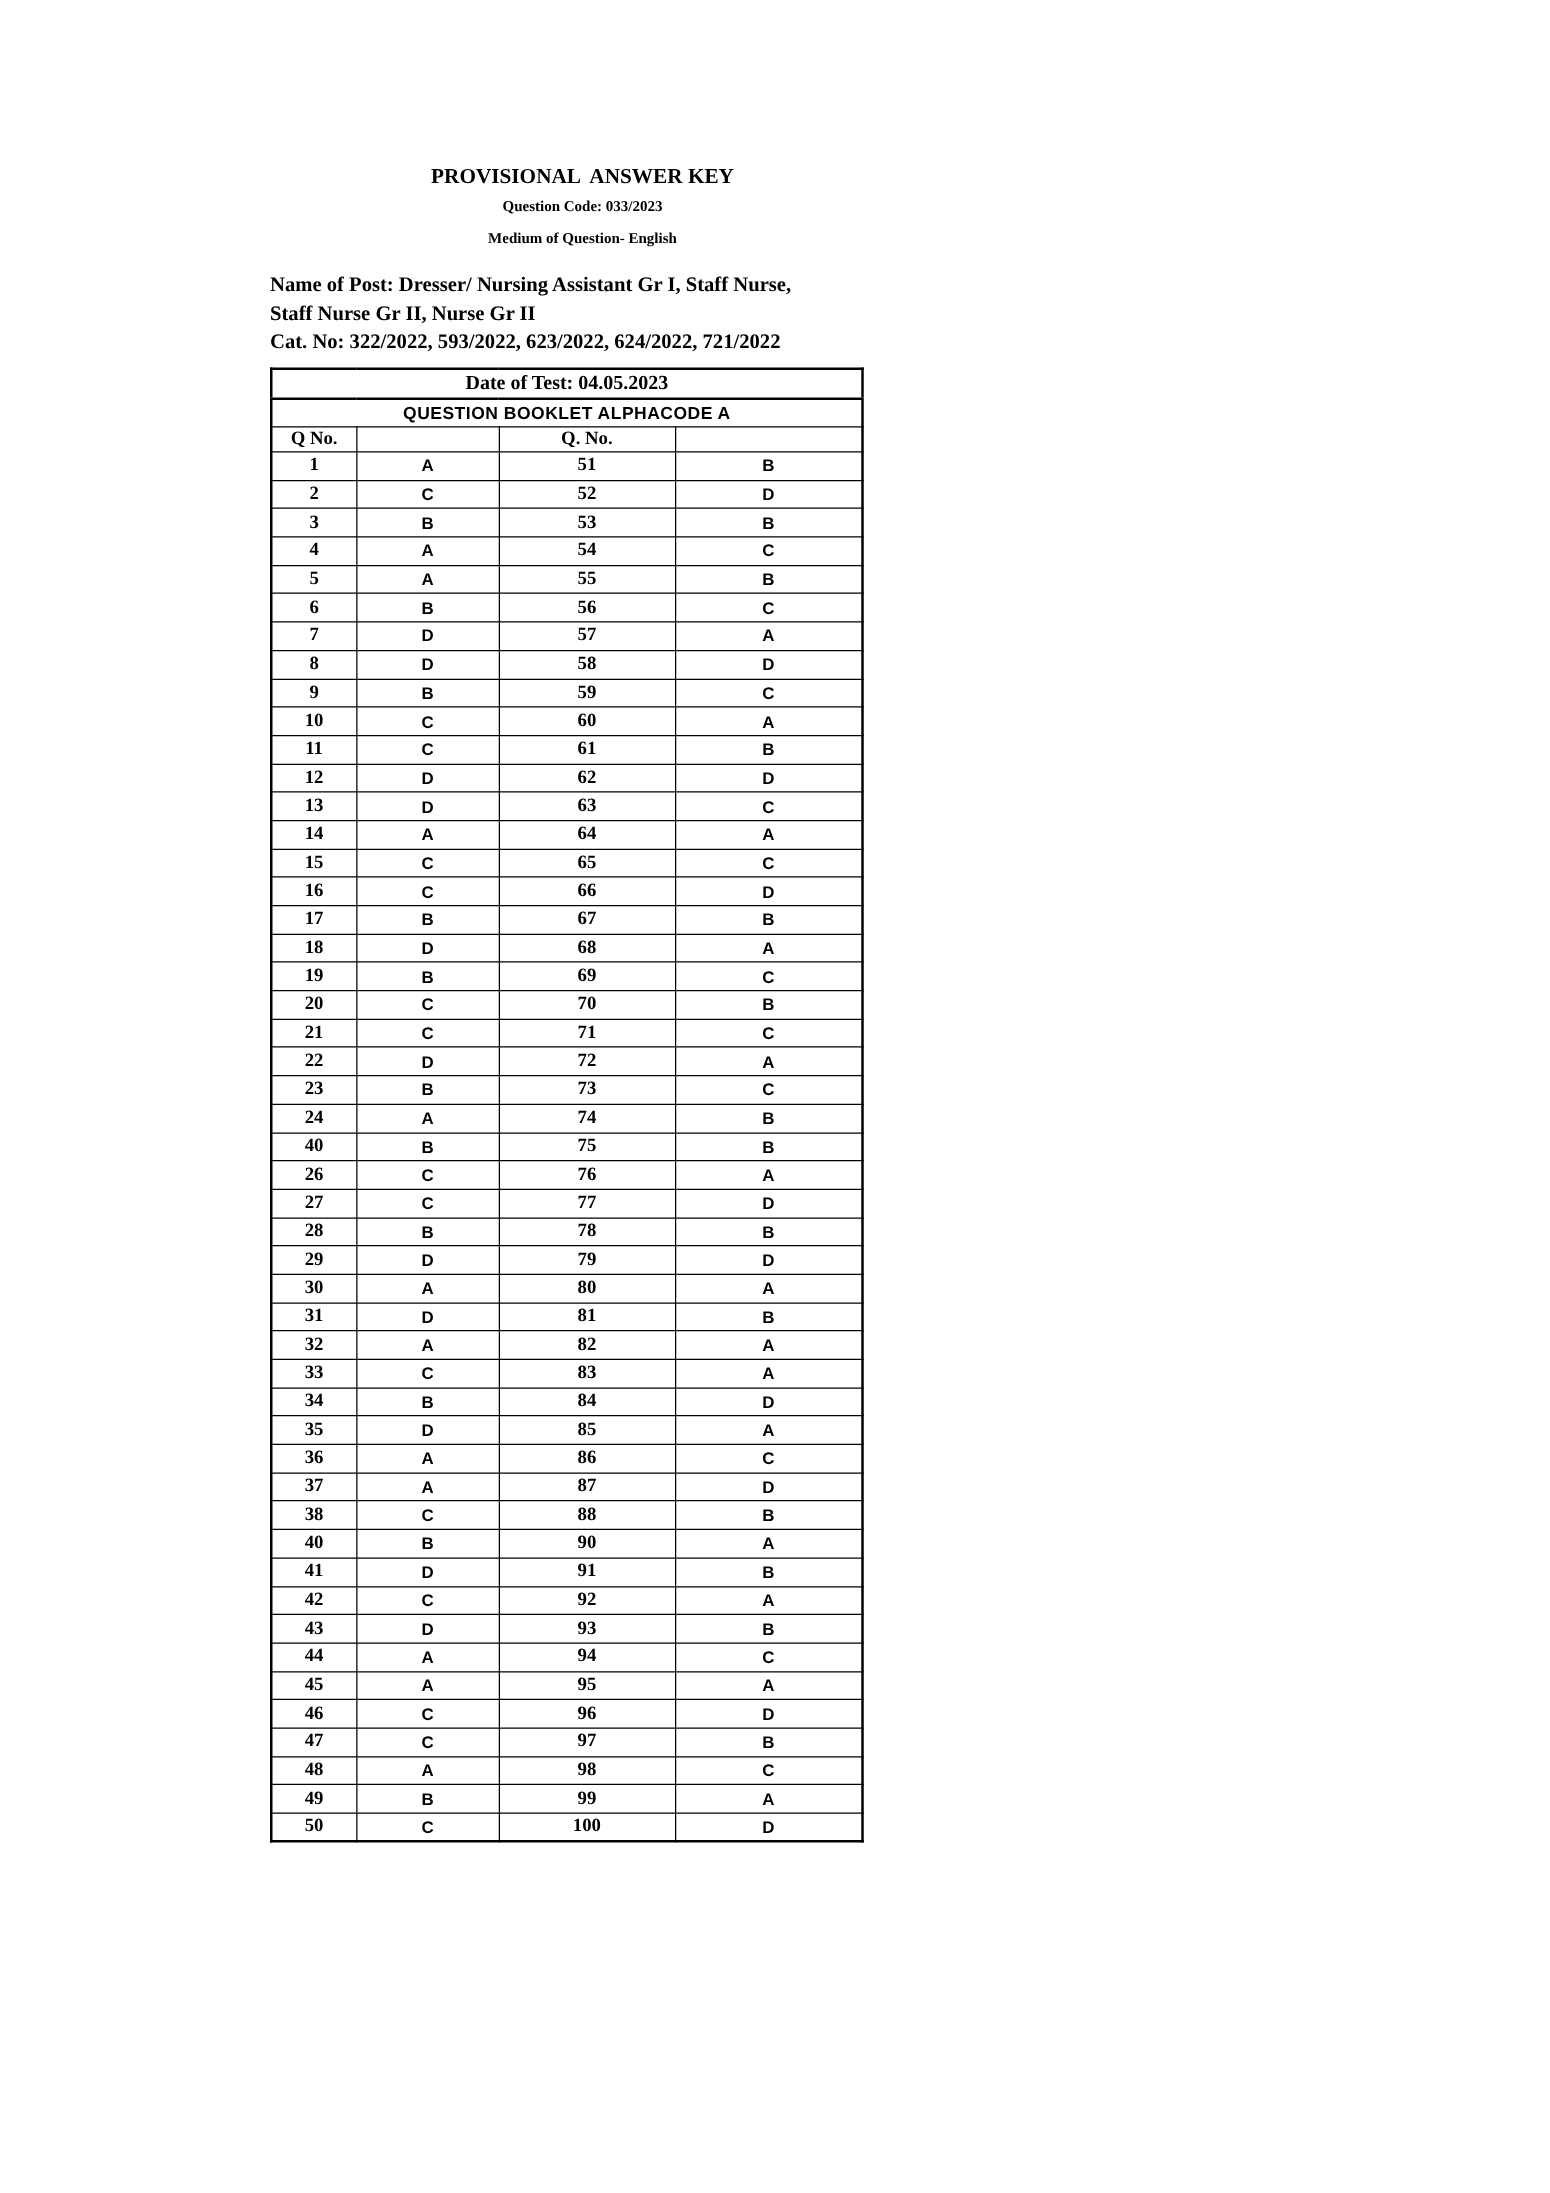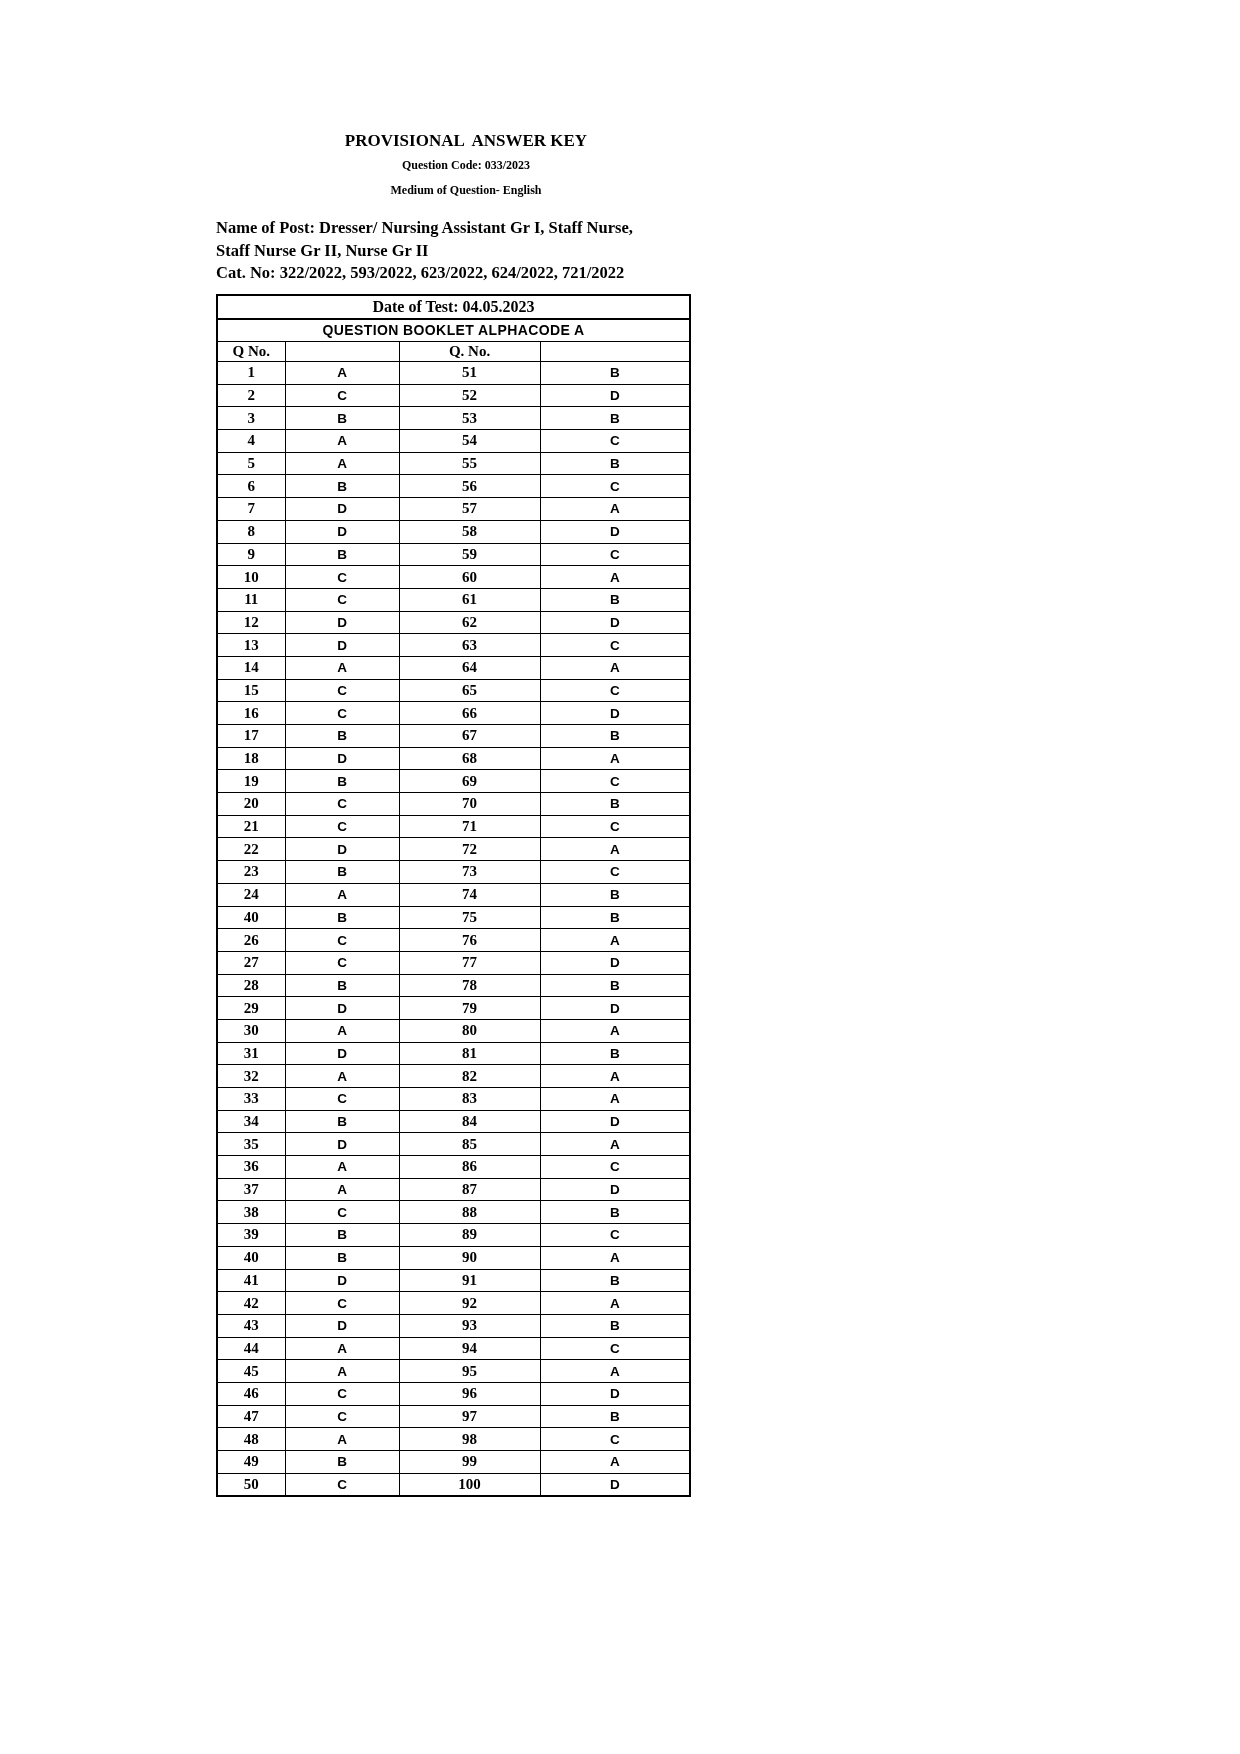--- a/index.html
+++ b/index.html
@@ -352,26 +352,20 @@
           <td class="qcol">87</td>
           <td class="acol">D</td>
         </tr>
         <tr>
           <td class="qcol">38</td>
           <td class="acol">C</td>
           <td class="qcol">88</td>
           <td class="acol">B</td>
         </tr>
         <tr>
-          <td class="qcol">39</td>
-          <td class="acol">B</td>
-          <td class="qcol">89</td>
-          <td class="acol">C</td>
-        </tr>
-        <tr>
           <td class="qcol">40</td>
           <td class="acol">B</td>
           <td class="qcol">90</td>
           <td class="acol">A</td>
         </tr>
         <tr>
           <td class="qcol">41</td>
           <td class="acol">D</td>
           <td class="qcol">91</td>
           <td class="acol">B</td>

